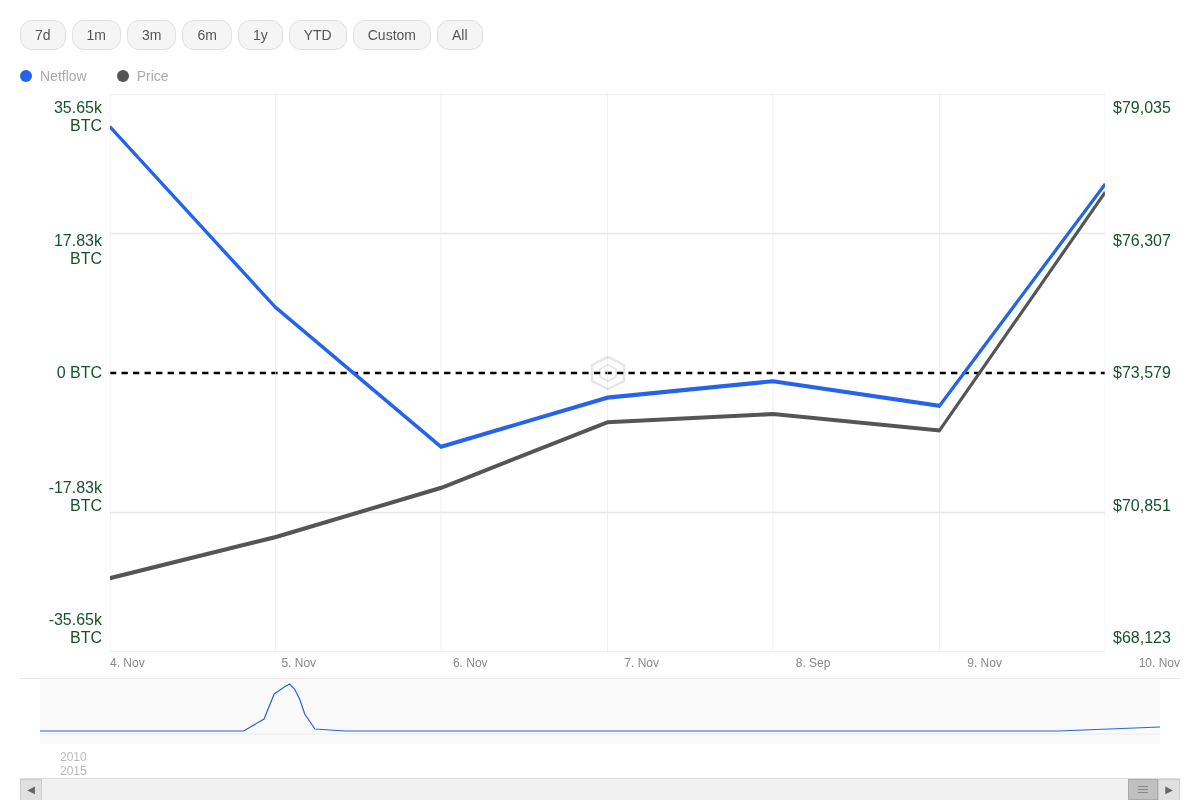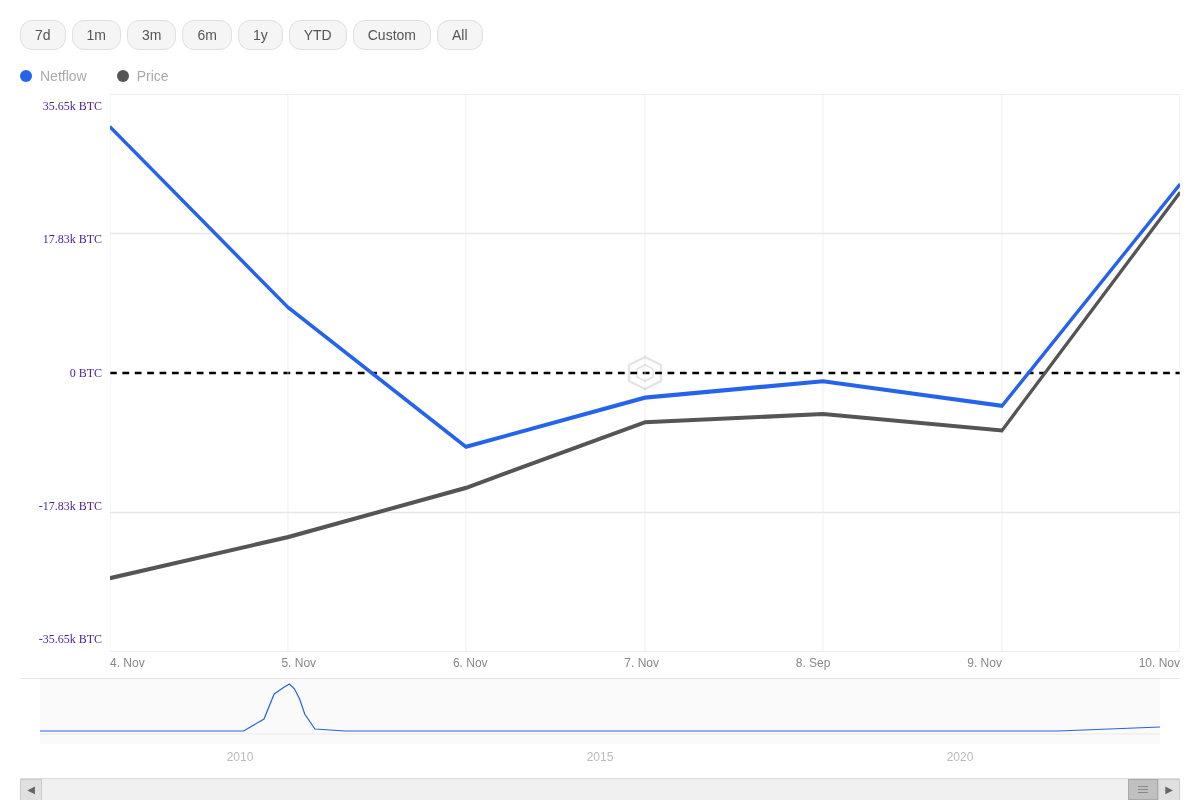--- a/index.html
+++ b/index.html
@@ -90,23 +90,22 @@
     .y-axis-right {
       width: 75px;
       display: flex;
       flex-direction: column;
       justify-content: space-between;
       padding: 5px 0 5px 8px;
       text-align: left;
     }
 
     .y-label {
-      font-size: 12px;
-      color: #4c1d95;
-      font-family: Liberation Serif, serif;
+      font-size: 16px;
+      color: #14532d;
     }
 
     .chart-canvas-wrapper {
       flex: 1;
       position: relative;
       overflow: hidden;
     }
 
     
     .x-axis {
@@ -133,20 +132,21 @@
     .mini-chart-wrapper {
       flex: 1;
       position: relative;
       margin: 0 20px;
     }
 
     .mini-x-labels {
       display: flex;
       justify-content: space-around;
       padding: 2px 20px 0;
+      flex-direction: column;
     }
 
     .mini-x-label {
       font-size: 12px;
       color: #bbb;
     }
 
     
     .scrollbar-area {
       height: 22px;
@@ -288,20 +288,27 @@
           <line x1="633" y1="0" x2="633" y2="340" stroke="#e8e8e8" stroke-width="0.5"></line>
           <line x1="792" y1="0" x2="792" y2="340" stroke="#e8e8e8" stroke-width="0.5"></line>
           <line x1="950" y1="0" x2="950" y2="340" stroke="#e8e8e8" stroke-width="0.5"></line>
 
           <polyline points="0,295 158,270 316,240 475,200 633,195 792,205 950,60" fill="none" stroke="#555" stroke-width="2.5"></polyline>
 
           <polyline points="0,20 158,130 316,215 475,185 633,175 792,190 950,55" fill="none" stroke="#2563eb" stroke-width="2.5"></polyline>
         </svg>
       </div>
 
+      <div class="y-axis-right">
+        <span class="y-label">$79,035</span>
+        <span class="y-label">$76,307</span>
+        <span class="y-label">$73,579</span>
+        <span class="y-label">$70,851</span>
+        <span class="y-label">$68,123</span>
+      </div>
     </div>
 
     <div class="x-axis">
       <span class="x-label">4. Nov</span>
       <span class="x-label">5. Nov</span>
       <span class="x-label">6. Nov</span>
       <span class="x-label">7. Nov</span>
       <span class="x-label">8. Sep</span>
       <span class="x-label">9. Nov</span>
       <span class="x-label">10. Nov</span>

